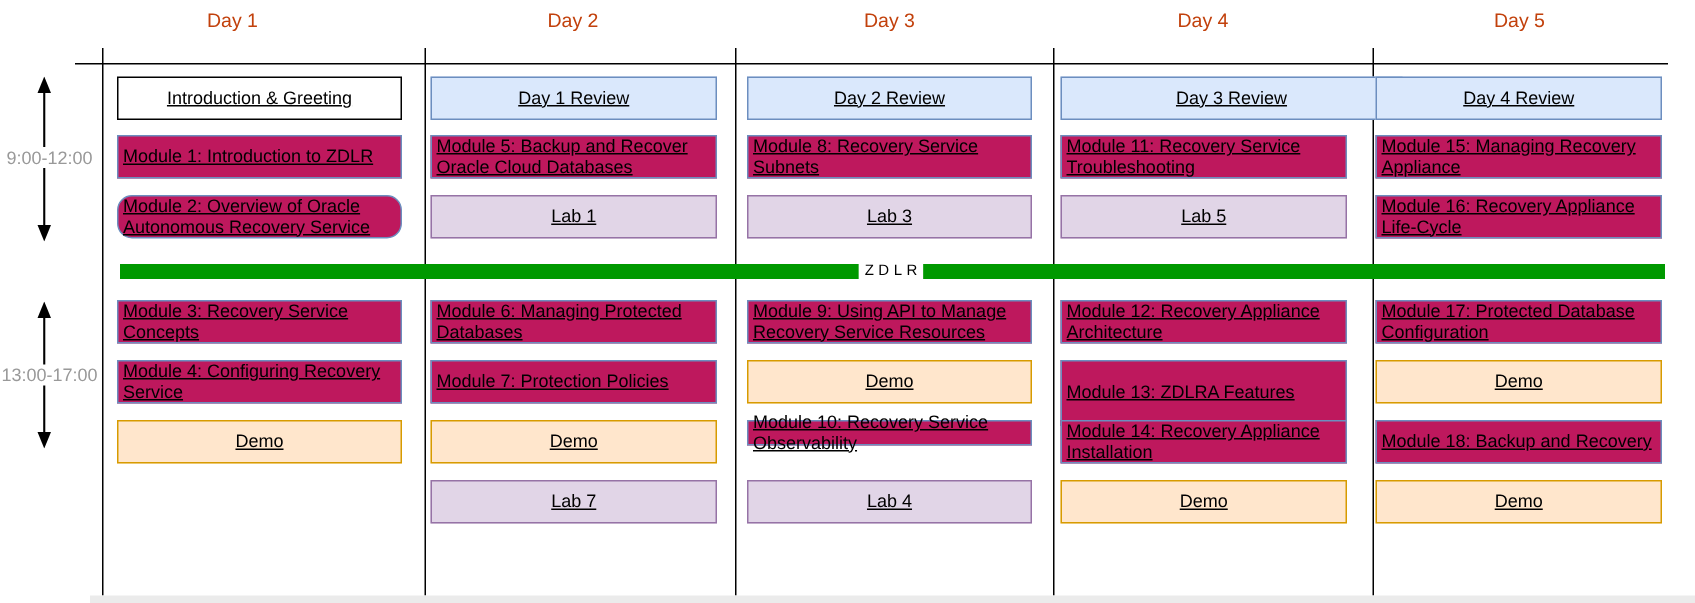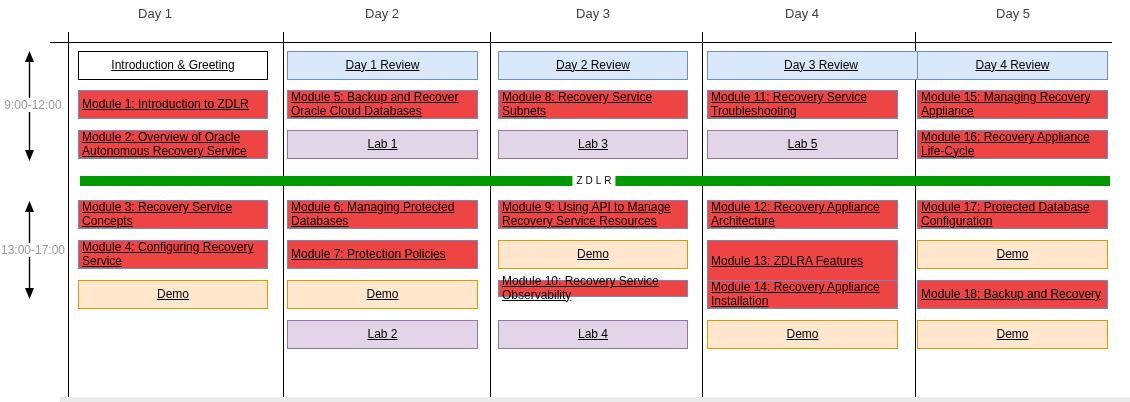--- a/index.html
+++ b/index.html
@@ -13,21 +13,21 @@
     width: 1130px;
     height: 402px;
     background: #ffffff;
     overflow: hidden;
   }
   .day-header {
     position: absolute;
     top: 6px;
     transform: translateX(-50%);
     font-size: 13px;
-    color: #404040;
+    color: #c2410c;
     white-space: nowrap;
   }
   .h-line {
     position: absolute;
     left: 50px;
     top: 42px;
     width: 1062px;
     height: 0;
     border-top: 1px solid #000;
   }
@@ -43,21 +43,21 @@
     box-sizing: border-box;
     border: 1px solid #000;
     display: flex;
     align-items: center;
     font-size: 12px;
     line-height: 13.5px;
     color: #000000;
   }
   .box span { display: block; text-decoration: underline; }
   .kind-module {
-    background: #ef4444;
+    background: #be185d;
     border-color: #6c8ebf;
     justify-content: flex-start;
     text-align: left;
     padding: 1px 3px;
   }
   .kind-review { background: #dae8fc; border-color: #6c8ebf; justify-content: center; text-align: center; }
   .kind-lab    { background: #e1d5e7; border-color: #9673a6; justify-content: center; text-align: center; }
   .kind-demo   { background: #ffe6cc; border-color: #d79b00; justify-content: center; text-align: center; }
   .kind-intro  { background: #ffffff; border-color: #000000; justify-content: center; text-align: center; }
   .time-arrow { position: absolute; }
@@ -132,21 +132,21 @@
 
   <div id="bottom-scrollbar"></div>
 
 <div class="day-header" style="left: 155px;">Day 1</div>
     <div class="box kind-intro" style="left: 78px; top: 51px; width: 190px; height: 29px;">
       <span>Introduction &amp; Greeting</span>
     </div>
     <div class="box kind-module" style="left: 78px; top: 90px; width: 190px; height: 29px;">
       <span>Module 1: Introduction to ZDLR</span>
     </div>
-    <div class="box kind-module" style="left: 78px; top: 130px; width: 190px; height: 29px;">
+    <div class="box kind-module" style="left: 78px; top: 130px; width: 190px; height: 29px; border-radius: 10px;">
       <span>Module 2: Overview of Oracle Autonomous Recovery Service</span>
     </div>
     <div class="box kind-module" style="left: 78px; top: 200px; width: 190px; height: 29px;">
       <span>Module 3: Recovery Service Concepts</span>
     </div>
     <div class="box kind-module" style="left: 78px; top: 240px; width: 190px; height: 29px;">
       <span>Module 4: Configuring Recovery Service</span>
     </div>
     <div class="box kind-demo" style="left: 78px; top: 280px; width: 190px; height: 29px;">
       <span>Demo</span>
@@ -164,21 +164,21 @@
     <div class="box kind-module" style="left: 287px; top: 200px; width: 191px; height: 29px;">
       <span>Module 6: Managing Protected Databases</span>
     </div>
     <div class="box kind-module" style="left: 287px; top: 240px; width: 191px; height: 29px;">
       <span>Module 7: Protection Policies</span>
     </div>
     <div class="box kind-demo" style="left: 287px; top: 280px; width: 191px; height: 29px;">
       <span>Demo</span>
     </div>
     <div class="box kind-lab" style="left: 287px; top: 320px; width: 191px; height: 29px;">
-      <span>Lab 2</span>
+      <span>Lab 7</span>
     </div>
     <div class="day-header" style="left: 593px;">Day 3</div>
     <div class="box kind-review" style="left: 498px; top: 51px; width: 190px; height: 29px;">
       <span>Day 2 Review</span>
     </div>
     <div class="box kind-module" style="left: 498px; top: 90px; width: 190px; height: 29px;">
       <span>Module 8: Recovery Service Subnets</span>
     </div>
     <div class="box kind-lab" style="left: 498px; top: 130px; width: 190px; height: 29px;">
       <span>Lab 3</span>

